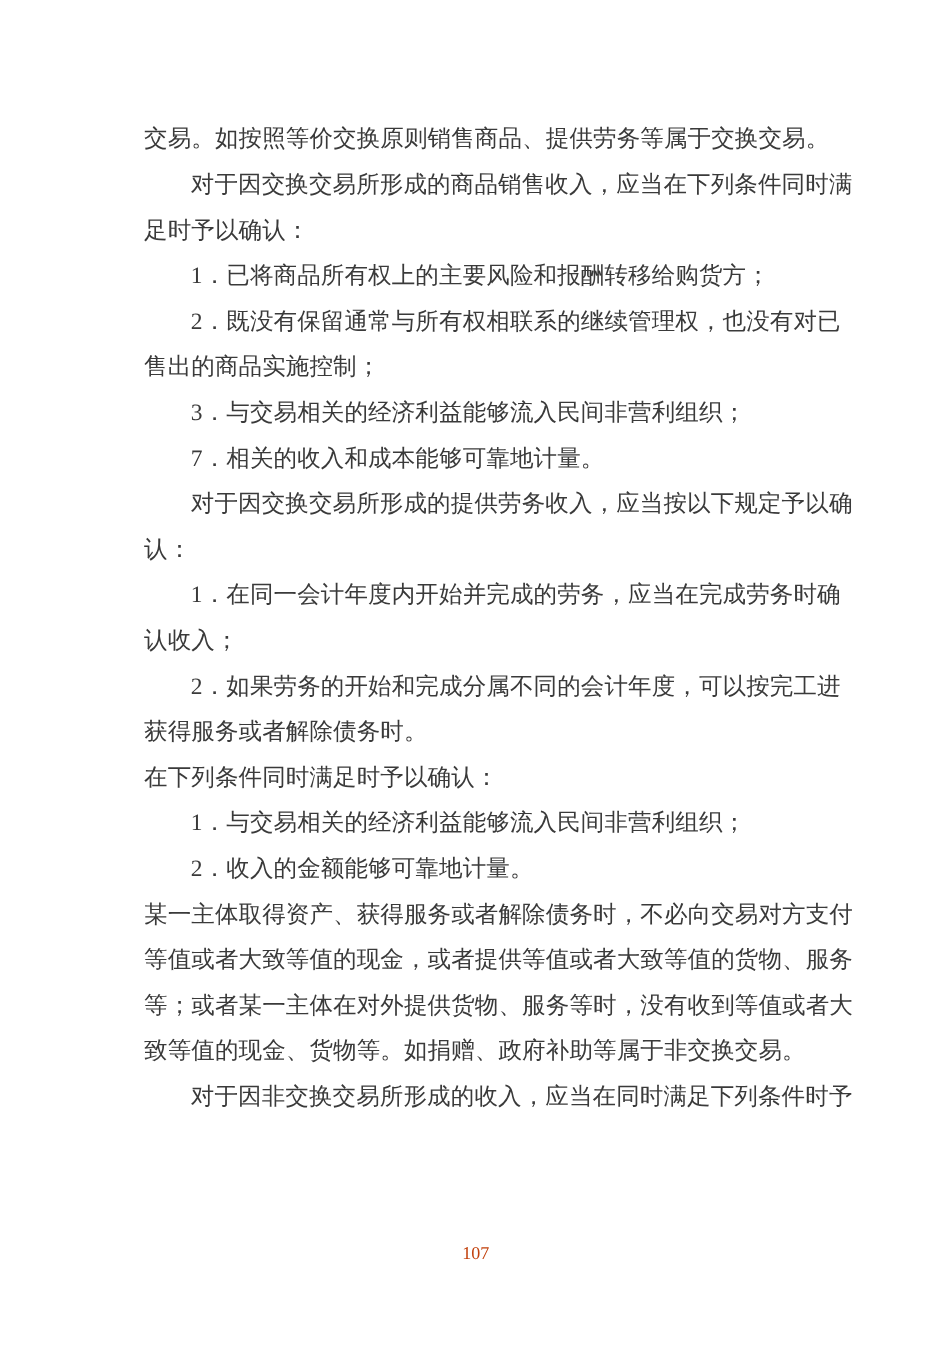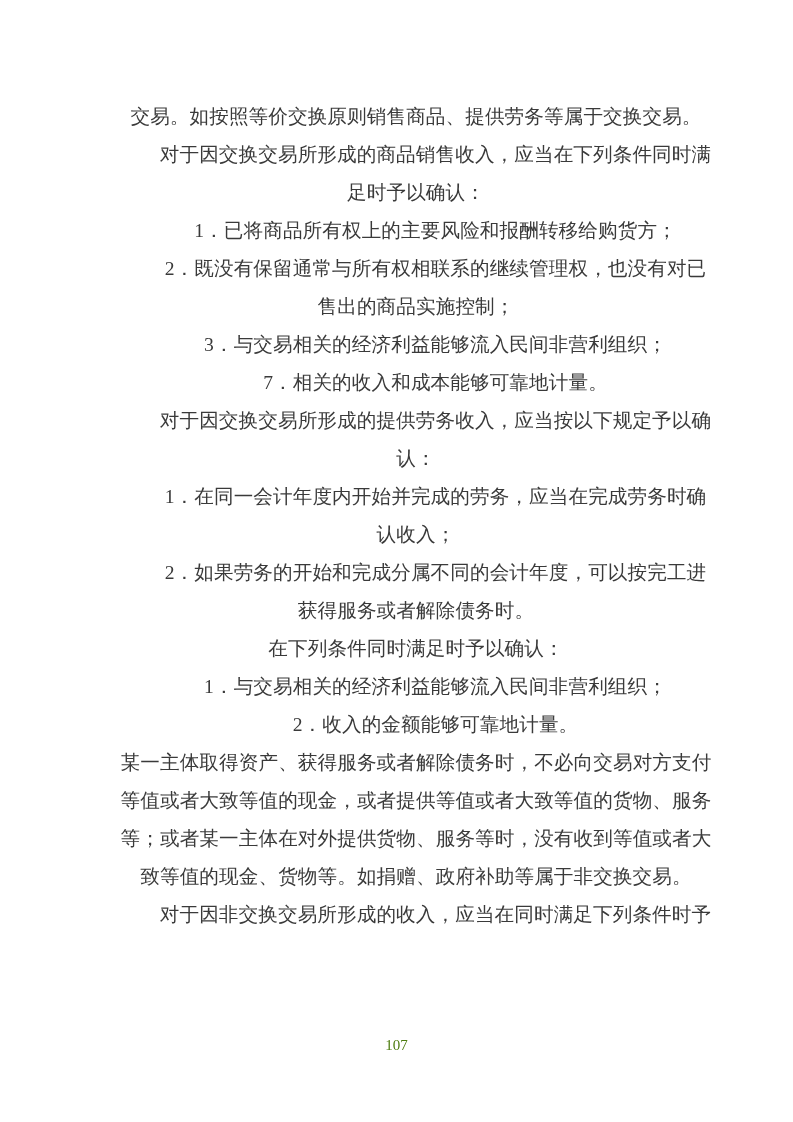--- a/index.html
+++ b/index.html
@@ -20,34 +20,34 @@
     position: absolute;
     left: 120px;
     top: 98px;
     width: 592px;
   }
   .line {
     font-size: 19.6px;
     line-height: 38px;
     letter-spacing: 0.1px;
     white-space: nowrap;
-    text-align: center;
+    text-align: left;
   }
   .line.indent {
     text-indent: 39px;
   }
   .page-number {
     position: absolute;
     left: 0;
     right: 0;
     top: 1035px;
     text-align: center;
     font-size: 15px;
     line-height: 20px;
-    color: #4d7c0f;
+    color: #c2410c;
   }
 </style>
 </head>
 <body>
 
 <div class="page">
   <div class="content">
       <div class="line">交易。如按照等价交换原则销售商品、提供劳务等属于交换交易。</div>
       <div class="line indent">对于因交换交易所形成的商品销售收入，应当在下列条件同时满</div>
       <div class="line">足时予以确认：</div>

